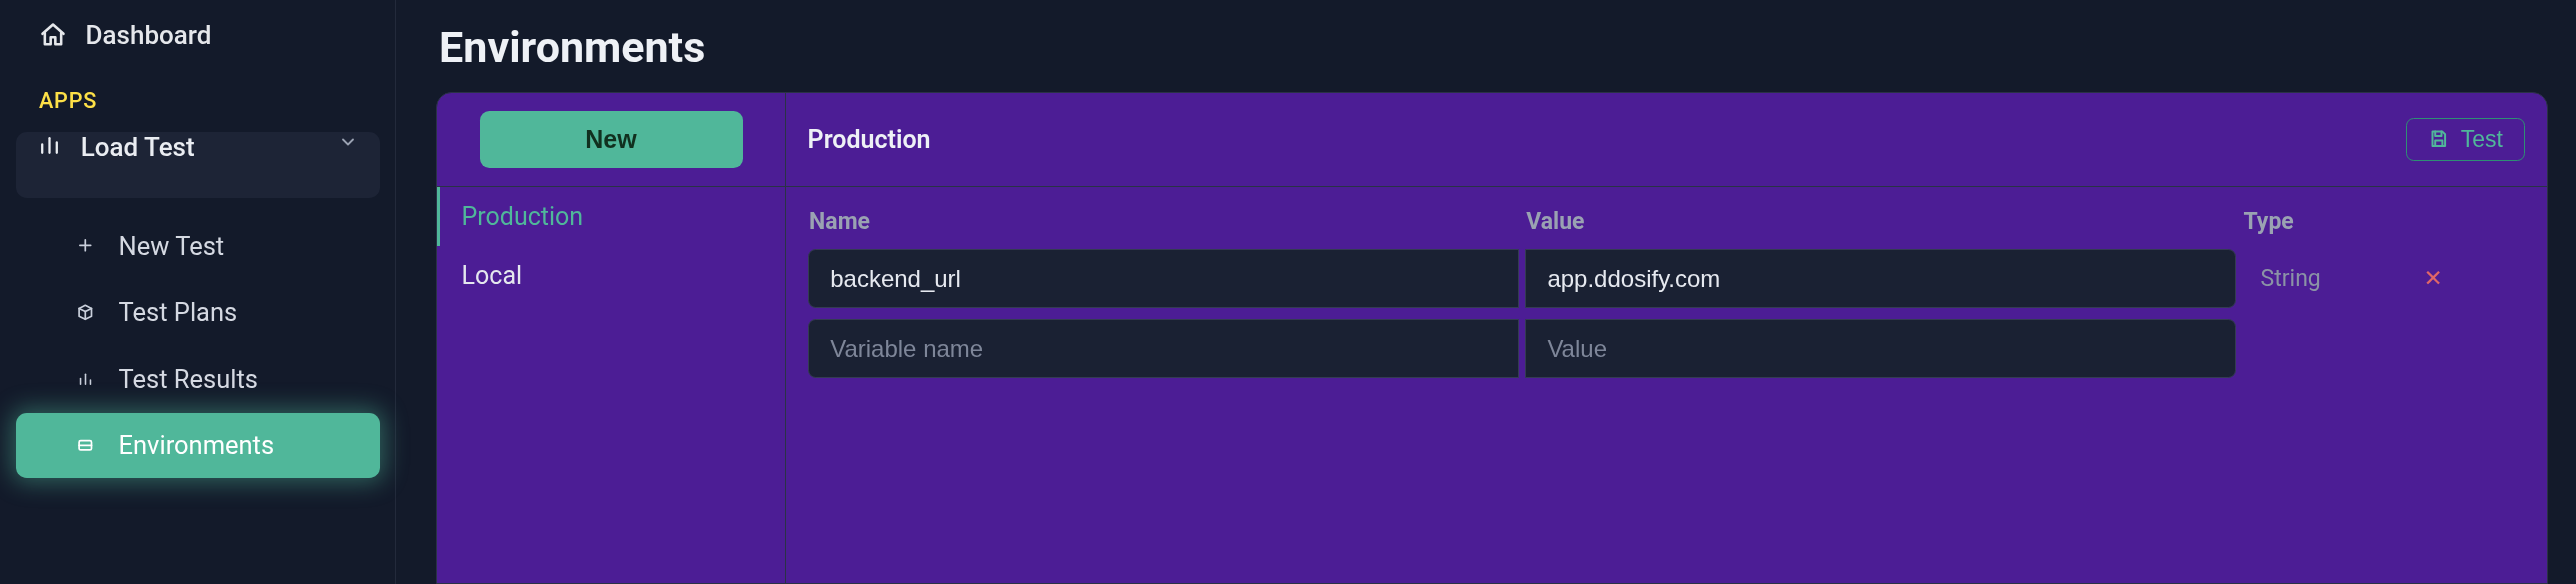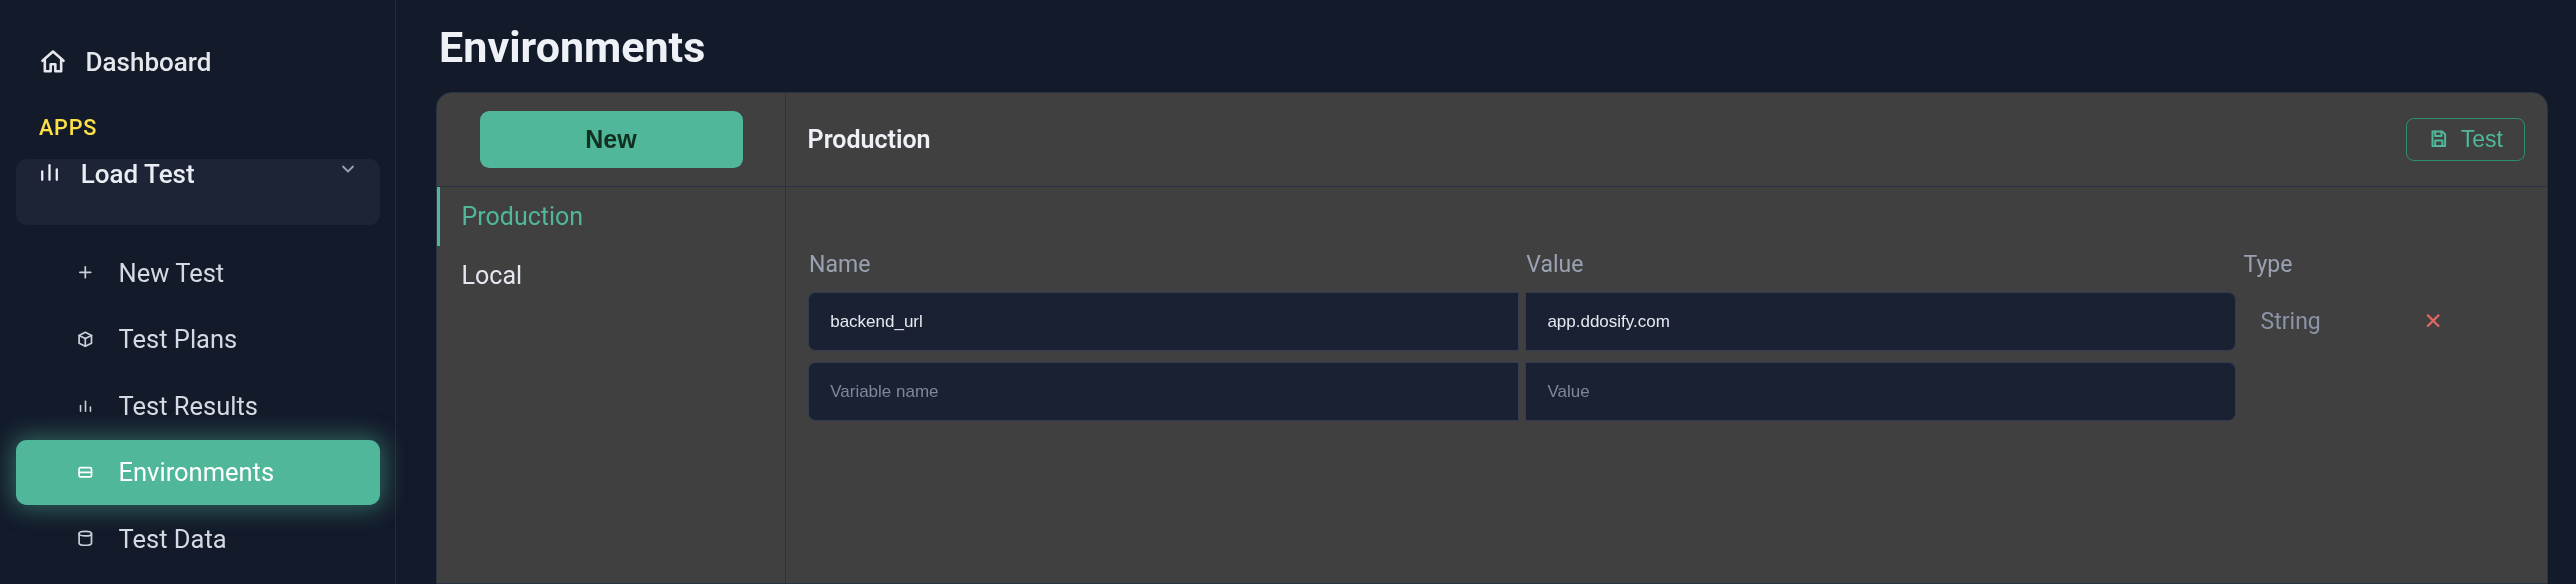--- a/index.html
+++ b/index.html
@@ -16,21 +16,21 @@
     width: 100%;
     height: 100%;
   }
 
   
   .sidebar {
     width: 396px;
     flex: 0 0 396px;
     background: #131a2a;
     border-right: 1.5px solid #232a3b;
-    padding-top: 39px;
+    padding-top: 12px;
   }
   .sb-top {
     display: flex;
     align-items: center;
     gap: 18.6px;
     padding: 7.7px 31px 23px 39px;
     font-size: 26px;
     font-weight: 500;
     color: #e5e7eb;
     cursor: pointer;
@@ -91,21 +91,21 @@
     padding: 18.6px 28px 0 40px;
   }
   .page-title {
     font-size: 43px;
     font-weight: 700;
     color: #eef1f6;
     margin: 3.1px 0 20px 3.1px;
   }
   .panel {
     flex: 1;
-    background: #404040;
+    background: #4c1d95;
     border: 0.8px solid #2a3246;
     border-radius: 15.5px 15.5px 0 0;
     display: flex;
     overflow: hidden;
   }
 
   
   .env-list {
     width: 349px;
     flex: 0 0 349px;
@@ -190,30 +190,29 @@
   }
   .vars-grid {
     display: grid;
     grid-template-columns: 711px 711px 162px 46px;
     column-gap: 6.2px;
     align-items: center;
   }
   .col-head {
     font-size: 23px;
     color: #9aa2b2;
-    font-weight: 400;
+    font-weight: 700;
     padding: 4.6px 0 14px 1.5px;
-    margin-top: 43px;
   }
   .cell-input {
     height: 59px;
     background: #1a2133;
     border: 1.5px solid #343c52;
     color: #e6e9f0;
-    font-size: 17px;
+    font-size: 24px;
     padding: 0 21.6px;
     outline: none;
   }
   .cell-input::placeholder { color: #7e8699; }
   .row-l { border-radius: 7.7px 0 0 7.7px; border-right-width: 0.8px; }
   .row-r { border-radius: 0 7.7px 7.7px 0; border-left-width: 0.8px; }
   .type-cell {
     font-size: 23px;
     color: #8b93a6;
     padding-left: 18.6px;
@@ -300,29 +299,20 @@
     <div class="sb-item active">
       <span class="ic">
         <svg width="18.6" height="18.6" viewBox="0 0 24 24" class="stroke-ic">
             <rect x="4" y="6" width="16" height="12" rx="2"></rect>
             <path d="M4 12h16"></path>
           </svg>
       </span>
       <span>Environments</span>
     </div>
 
-    <div class="sb-item">
-      <span class="ic">
-        <svg width="18.6" height="18.6" viewBox="0 0 24 24" class="stroke-ic">
-            <ellipse cx="12" cy="6" rx="8" ry="3"></ellipse>
-            <path d="M4 6v12c0 1.7 3.6 3 8 3s8-1.3 8-3V6"></path>
-          </svg>
-      </span>
-      <span>Test Data</span>
-    </div>
 
   </aside>
 
   <main class="main">
     <h1 class="page-title">Environments</h1>
 
     <div class="panel">
 
       <div class="env-list">
         <div class="env-list-top">

